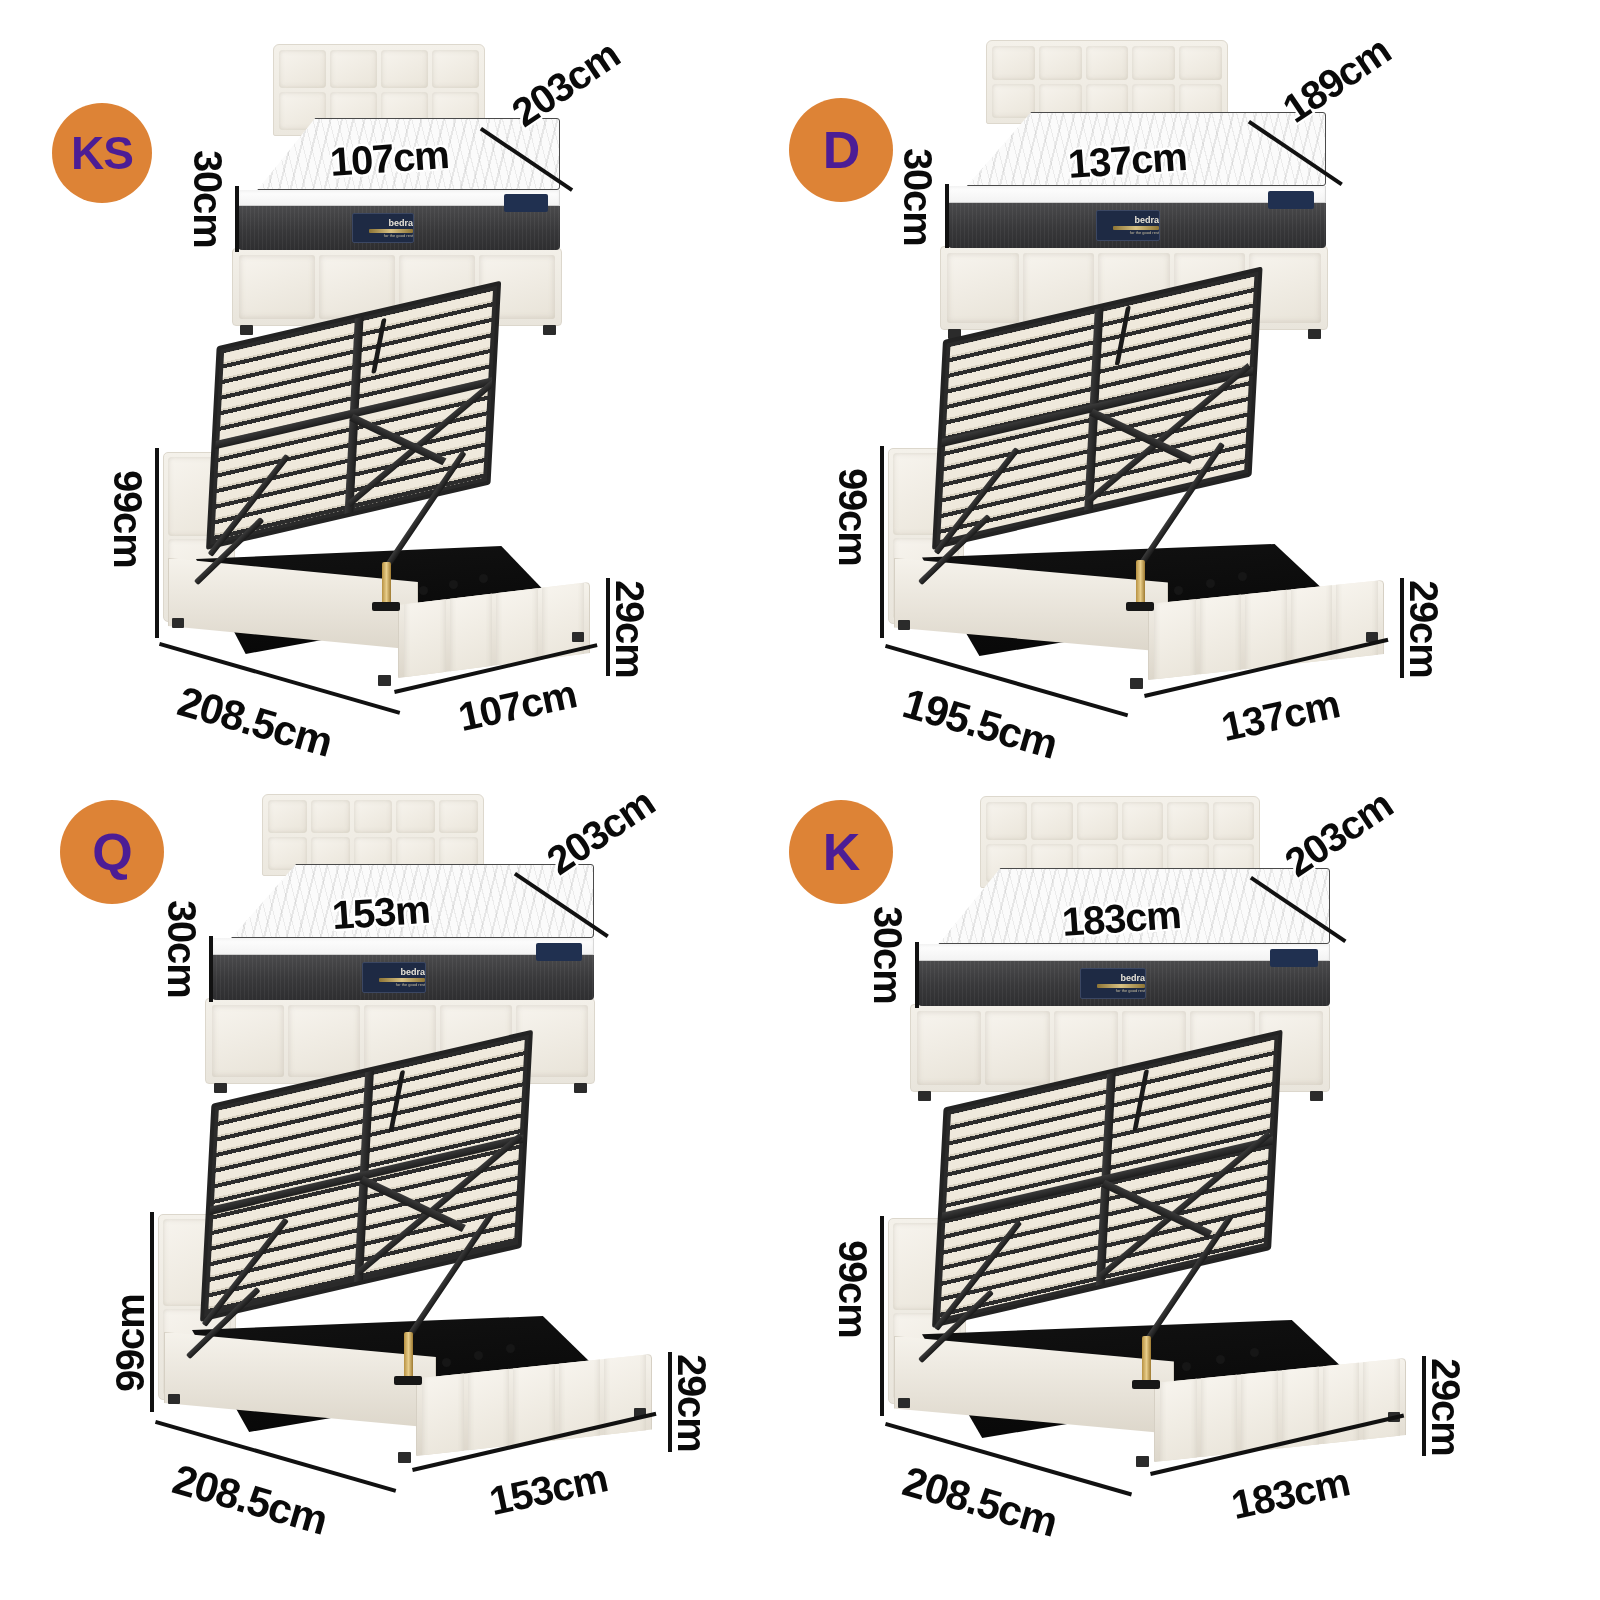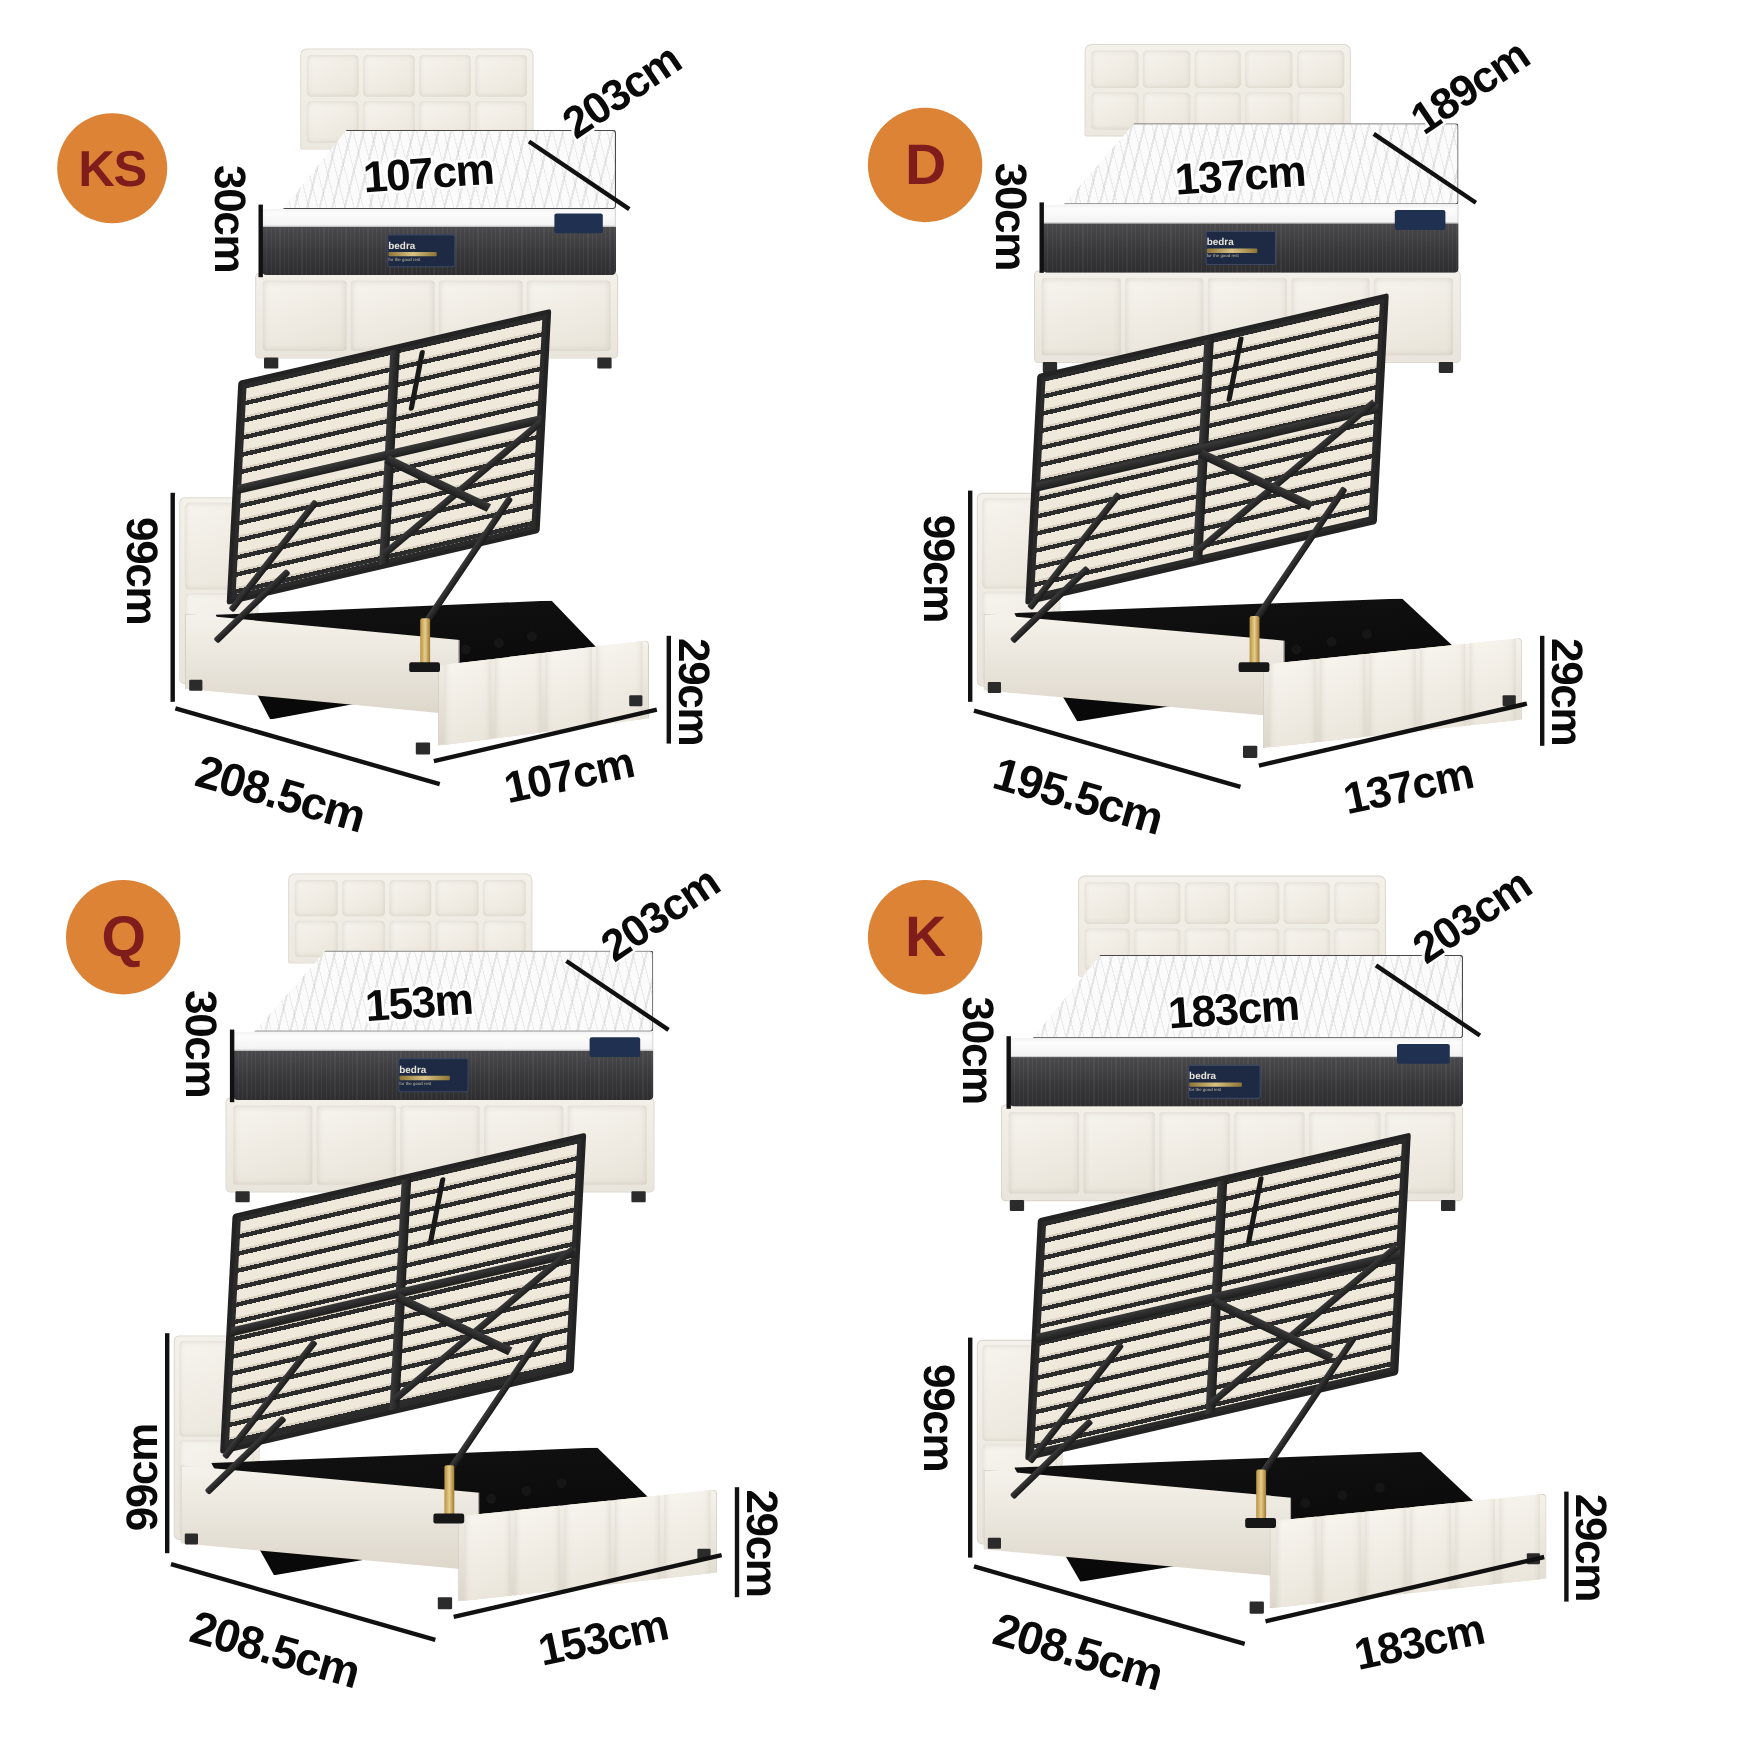--- a/index.html
+++ b/index.html
@@ -17,21 +17,21 @@
   .q-d  { left: 800px; top: 0; }
   .q-q  { left: 0;   top: 800px; }
   .q-k  { left: 800px; top: 800px; }
 
   
   .badge {
     position: absolute;
     border-radius: 50%;
     background: #dd8336;
     display: flex; align-items: center; justify-content: center;
-    color: #7f1d1d;
+    color: #4c1d95;
     font-weight: 700;
     letter-spacing: -1px;
     line-height: 1;
   }
 
   
   .dim {
     position: absolute;
     color: #0a0a0a;
     font-weight: 700;
@@ -89,21 +89,21 @@
     background:
       repeating-linear-gradient(90deg, rgba(255,255,255,.05) 0 1px, rgba(0,0,0,0) 1px 4px),
       linear-gradient(180deg,#4a4a4c 0%, #38383a 55%, #2e2e30 100%);
     border-radius: 0 0 4px 4px;
   }
   .mat-logo {
     position: absolute;
     background: #1e2a44;
     border: 1px solid #3b4763;
     border-radius: 2px;
-    display: flex; flex-direction: column; align-items: flex-start; justify-content: center;
+    display: flex; flex-direction: column; align-items: flex-end; justify-content: center;
     gap: 1px; overflow: hidden;
   }
   .logo-word { color: #e8e4d8; font-weight: 700; line-height: 1; }
   .logo-bar  { background: linear-gradient(90deg,#8d7435,#d8c183,#8d7435); border-radius: 1px; }
   .logo-sub  { color: #c9bfa0; line-height: 1; }
   .mat-tag {
     position: absolute; background: #203050; border-radius: 2px;
   }
 
   .base {

